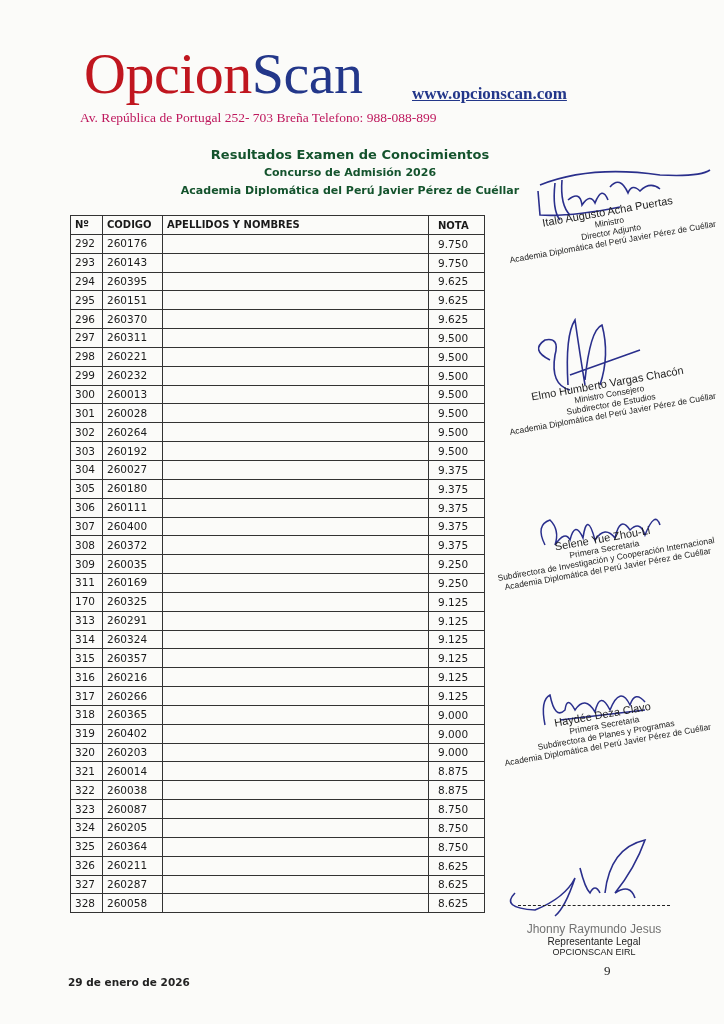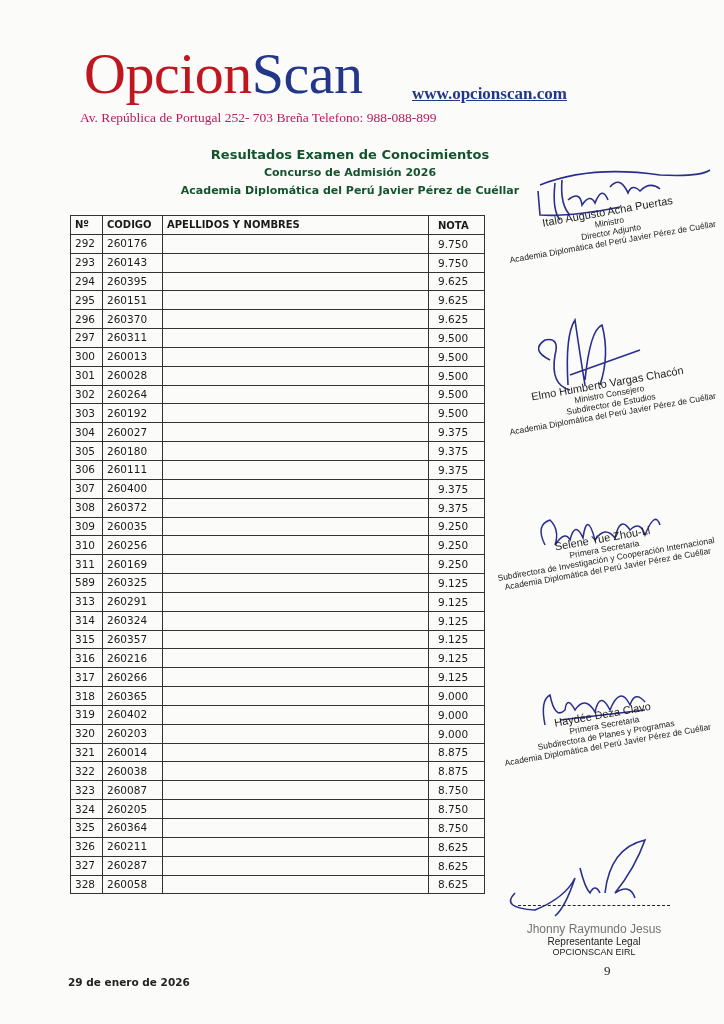--- a/index.html
+++ b/index.html
@@ -93,20 +93,32 @@
         <td class="c3"></td>
         <td class="c4 nota">9.625</td>
       </tr>
       <tr>
         <td class="c1">297</td>
         <td class="c2">260311</td>
         <td class="c3"></td>
         <td class="c4 nota">9.500</td>
       </tr>
       <tr>
+        <td class="c1">298</td>
+        <td class="c2">260221</td>
+        <td class="c3"></td>
+        <td class="c4 nota">9.500</td>
+      </tr>
+      <tr>
+        <td class="c1">299</td>
+        <td class="c2">260232</td>
+        <td class="c3"></td>
+        <td class="c4 nota">9.500</td>
+      </tr>
+      <tr>
         <td class="c1">300</td>
         <td class="c2">260013</td>
         <td class="c3"></td>
         <td class="c4 nota">9.500</td>
       </tr>
       <tr>
         <td class="c1">301</td>
         <td class="c2">260028</td>
         <td class="c3"></td>
         <td class="c4 nota">9.500</td>
@@ -153,33 +165,27 @@
         <td class="c3"></td>
         <td class="c4 nota">9.375</td>
       </tr>
       <tr>
         <td class="c1">309</td>
         <td class="c2">260035</td>
         <td class="c3"></td>
         <td class="c4 nota">9.250</td>
       </tr>
       <tr>
-        <td class="c1">310</td>
-        <td class="c2">260256</td>
-        <td class="c3"></td>
-        <td class="c4 nota">9.250</td>
-      </tr>
-      <tr>
         <td class="c1">311</td>
         <td class="c2">260169</td>
         <td class="c3"></td>
         <td class="c4 nota">9.250</td>
       </tr>
       <tr>
-        <td class="c1">589</td>
+        <td class="c1">170</td>
         <td class="c2">260325</td>
         <td class="c3"></td>
         <td class="c4 nota">9.125</td>
       </tr>
       <tr>
         <td class="c1">313</td>
         <td class="c2">260291</td>
         <td class="c3"></td>
         <td class="c4 nota">9.125</td>
       </tr>

